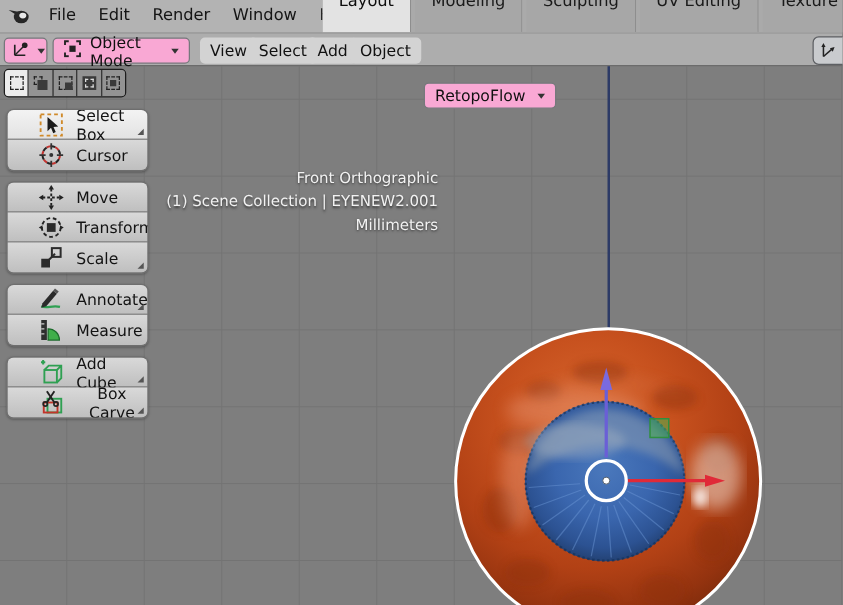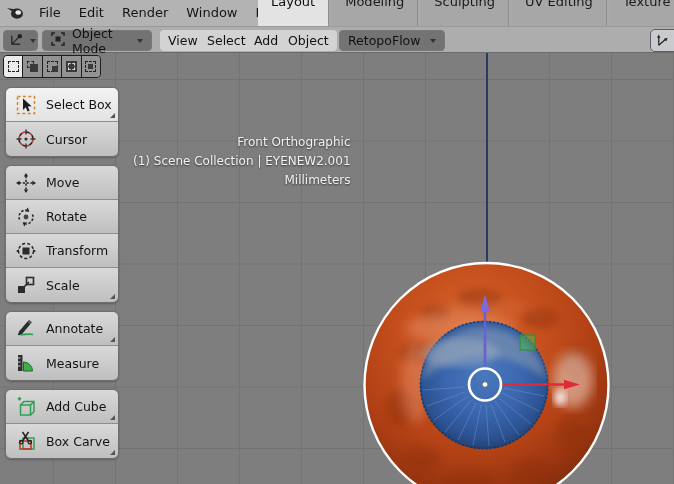--- a/index.html
+++ b/index.html
@@ -32,21 +32,21 @@
 
   
   .vheader {
     position:absolute; left:0; top:26px; width:674px; height:26px;
     background:#adadad; border-top:1px solid #9a9a9a; z-index:30;
   }
   .hbtn {
     position:absolute; top:3px; height:21px; display:flex; align-items:center;
     background:#d3d3d3; border-radius:4px; padding:0 8px; font-size:12.5px; color:#111;
   }
-  .hbtn.dropdown { background:#737373; border:1px solid #76787c; }
+  .hbtn.dropdown { background:#f9a8d4; border:1px solid #76787c; }
   .chev {
     width:0; height:0; border-left:3.5px solid transparent; border-right:3.5px solid transparent;
     border-top:4.5px solid #333; margin-left:6px; display:inline-block;
   }
 
   
   .viewport {
     position:absolute; left:0; top:52px; width:674px; height:432px;
     background-color:#7e7e7e;
     background-image:
@@ -77,21 +77,21 @@
   .sm-dash { position:absolute; inset:0; border:1px dashed #222; }
   .sm-fill { position:absolute; background:#3a3a3a; }
 
   
   .toolcol { position:absolute; left:5px; top:34px; width:114px; z-index:20; }
   .toolgroup {
     border:1px solid #6e6e6e; border-radius:6px; overflow:hidden; margin-bottom:8px;
     box-shadow:0 1px 2px rgba(0,0,0,.25);
   }
   .tool {
-    height:34px; display:flex; align-items:center; gap:9px; padding-left:9px;
+    height:24px; display:flex; align-items:center; gap:9px; padding-left:24px;
     background:linear-gradient(#d9d9d9,#bfbfbf); border-bottom:1px solid #8d8d8d;
     position:relative; font-size:12.5px; color:#131313;
   }
   .tool:last-child { border-bottom:none;text-align:center; }
   .tool.active { background:linear-gradient(#f3f3f3,#e2e2e2); }
   .tool .corner {
     position:absolute; right:3px; bottom:3px; width:0; height:0;
     border-left:5px solid transparent; border-bottom:5px solid #555;
   }
   .ticon { width:22px; height:22px; flex:0 0 22px; }
@@ -163,21 +163,21 @@
     </span>
     <span>Object Mode</span>
     <span class="chev" style="margin-left:auto;"></span>
   </div>
 
   <div class="hbtn" style="left:160px;">View</div>
   <div class="hbtn" style="left:199px;">Select</div>
   <div class="hbtn" style="left:246px;">Add</div>
   <div class="hbtn" style="left:280px;">Object</div>
 
-  <div class="hbtn dropdown" style="left:339px; width:106px;">
+  <div class="hbtn dropdown" style="left:339px; width:106px;margin-top:36px;">
     <span>RetopoFlow</span>
     <span class="chev" style="margin-left:auto;"></span>
   </div>
 
   <div class="orient-btn">
     <svg width="15" height="15" viewBox="0 0 16 16">
       <line x1="4" y1="13" x2="4" y2="4" stroke="#222" stroke-width="1.3"></line>
       <path d="M4,1.5 L2.2,5 L5.8,5 Z" fill="#222"></path>
       <line x1="4" y1="13" x2="11" y2="7" stroke="#222" stroke-width="1.3"></line>
       <path d="M13.5,5 L9.5,6 L12,9 Z" fill="#222"></path>
@@ -250,30 +250,20 @@
       <div class="tool">
         <svg class="ticon" viewBox="0 0 22 22">
           <line x1="11" y1="4" x2="11" y2="18" stroke="#222" stroke-width="1.5" stroke-dasharray="2.2 1.6"></line>
           <line x1="4" y1="11" x2="18" y2="11" stroke="#222" stroke-width="1.5" stroke-dasharray="2.2 1.6"></line>
           <path d="M11,1 L8.8,4.6 L13.2,4.6 Z" fill="#222"></path>
           <path d="M11,21 L8.8,17.4 L13.2,17.4 Z" fill="#222"></path>
           <path d="M1,11 L4.6,8.8 L4.6,13.2 Z" fill="#222"></path>
           <path d="M21,11 L17.4,8.8 L17.4,13.2 Z" fill="#222"></path>
         </svg>
         <span>Move</span>
-      </div>
-      <div class="tool">
-        <svg class="ticon" viewBox="0 0 22 22">
-          <path d="M4.5,13.5 A7,7 0 0 1 11,4" fill="none" stroke="#222" stroke-width="1.6" stroke-dasharray="2.4 1.8"></path>
-          <path d="M17.5,8.5 A7,7 0 0 1 11,18" fill="none" stroke="#222" stroke-width="1.6" stroke-dasharray="2.4 1.8"></path>
-          <path d="M12.8,1.6 L10,5.4 L14.4,5.8 Z" fill="#222"></path>
-          <path d="M9.2,20.4 L12,16.6 L7.6,16.2 Z" fill="#222"></path>
-          <circle cx="11" cy="11" r="2.4" fill="#444"></circle>
-        </svg>
-        <span>Rotate</span>
       </div>
       <div class="tool">
         <svg class="ticon" viewBox="0 0 22 22">
           <circle cx="11" cy="11" r="7.5" fill="none" stroke="#222" stroke-width="1.5" stroke-dasharray="3 2.2"></circle>
           <rect x="7.5" y="7.5" width="7" height="7" fill="#2b2b2b"></rect>
           <path d="M1,11 L4,9.2 L4,12.8 Z" fill="#222"></path>
           <path d="M21,11 L18,9.2 L18,12.8 Z" fill="#222"></path>
         </svg>
         <span>Transform</span>
       </div>

